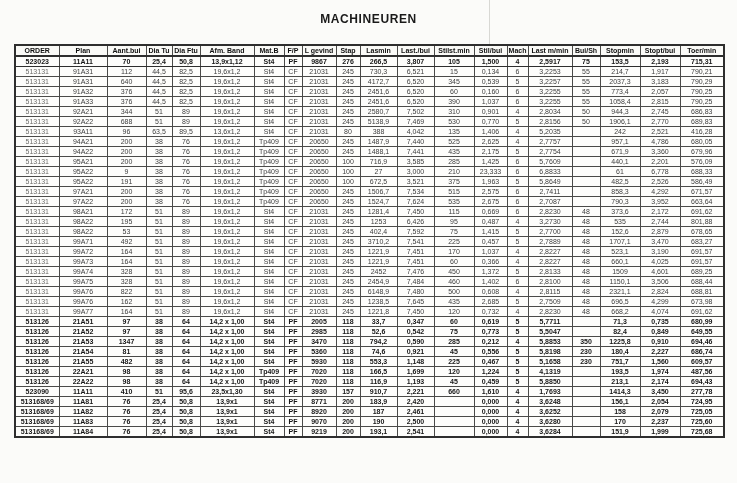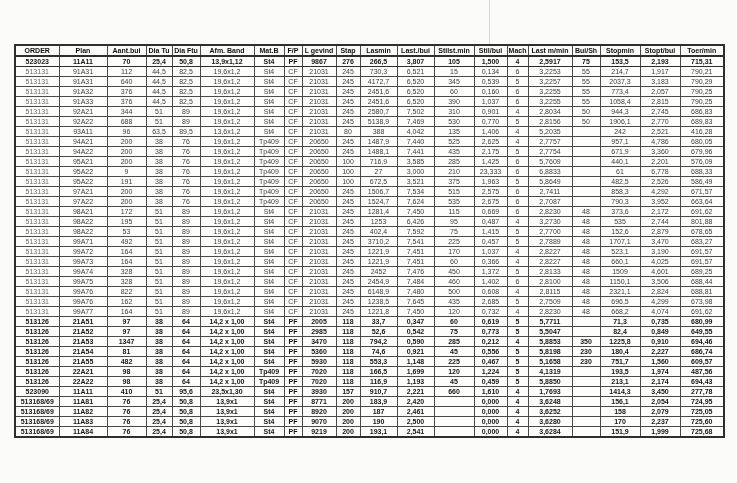--- a/index.html
+++ b/index.html
@@ -73,20 +73,21 @@
   }
   table.mh tr.light td:first-child {
     color: #6b6b68;
   }
 </style>
 </head>
 <body>
 
 <div class="page">
   <div class="fold-line"></div>
+  <div class="title">MACHINEUREN</div>
   <table class="mh">
     <colgroup id="cols">
         <col style="width: 44px;">
         <col style="width: 48px;">
         <col style="width: 39px;">
         <col style="width: 26px;">
         <col style="width: 28px;">
         <col style="width: 54px;">
         <col style="width: 30px;">
         <col style="width: 18px;">

